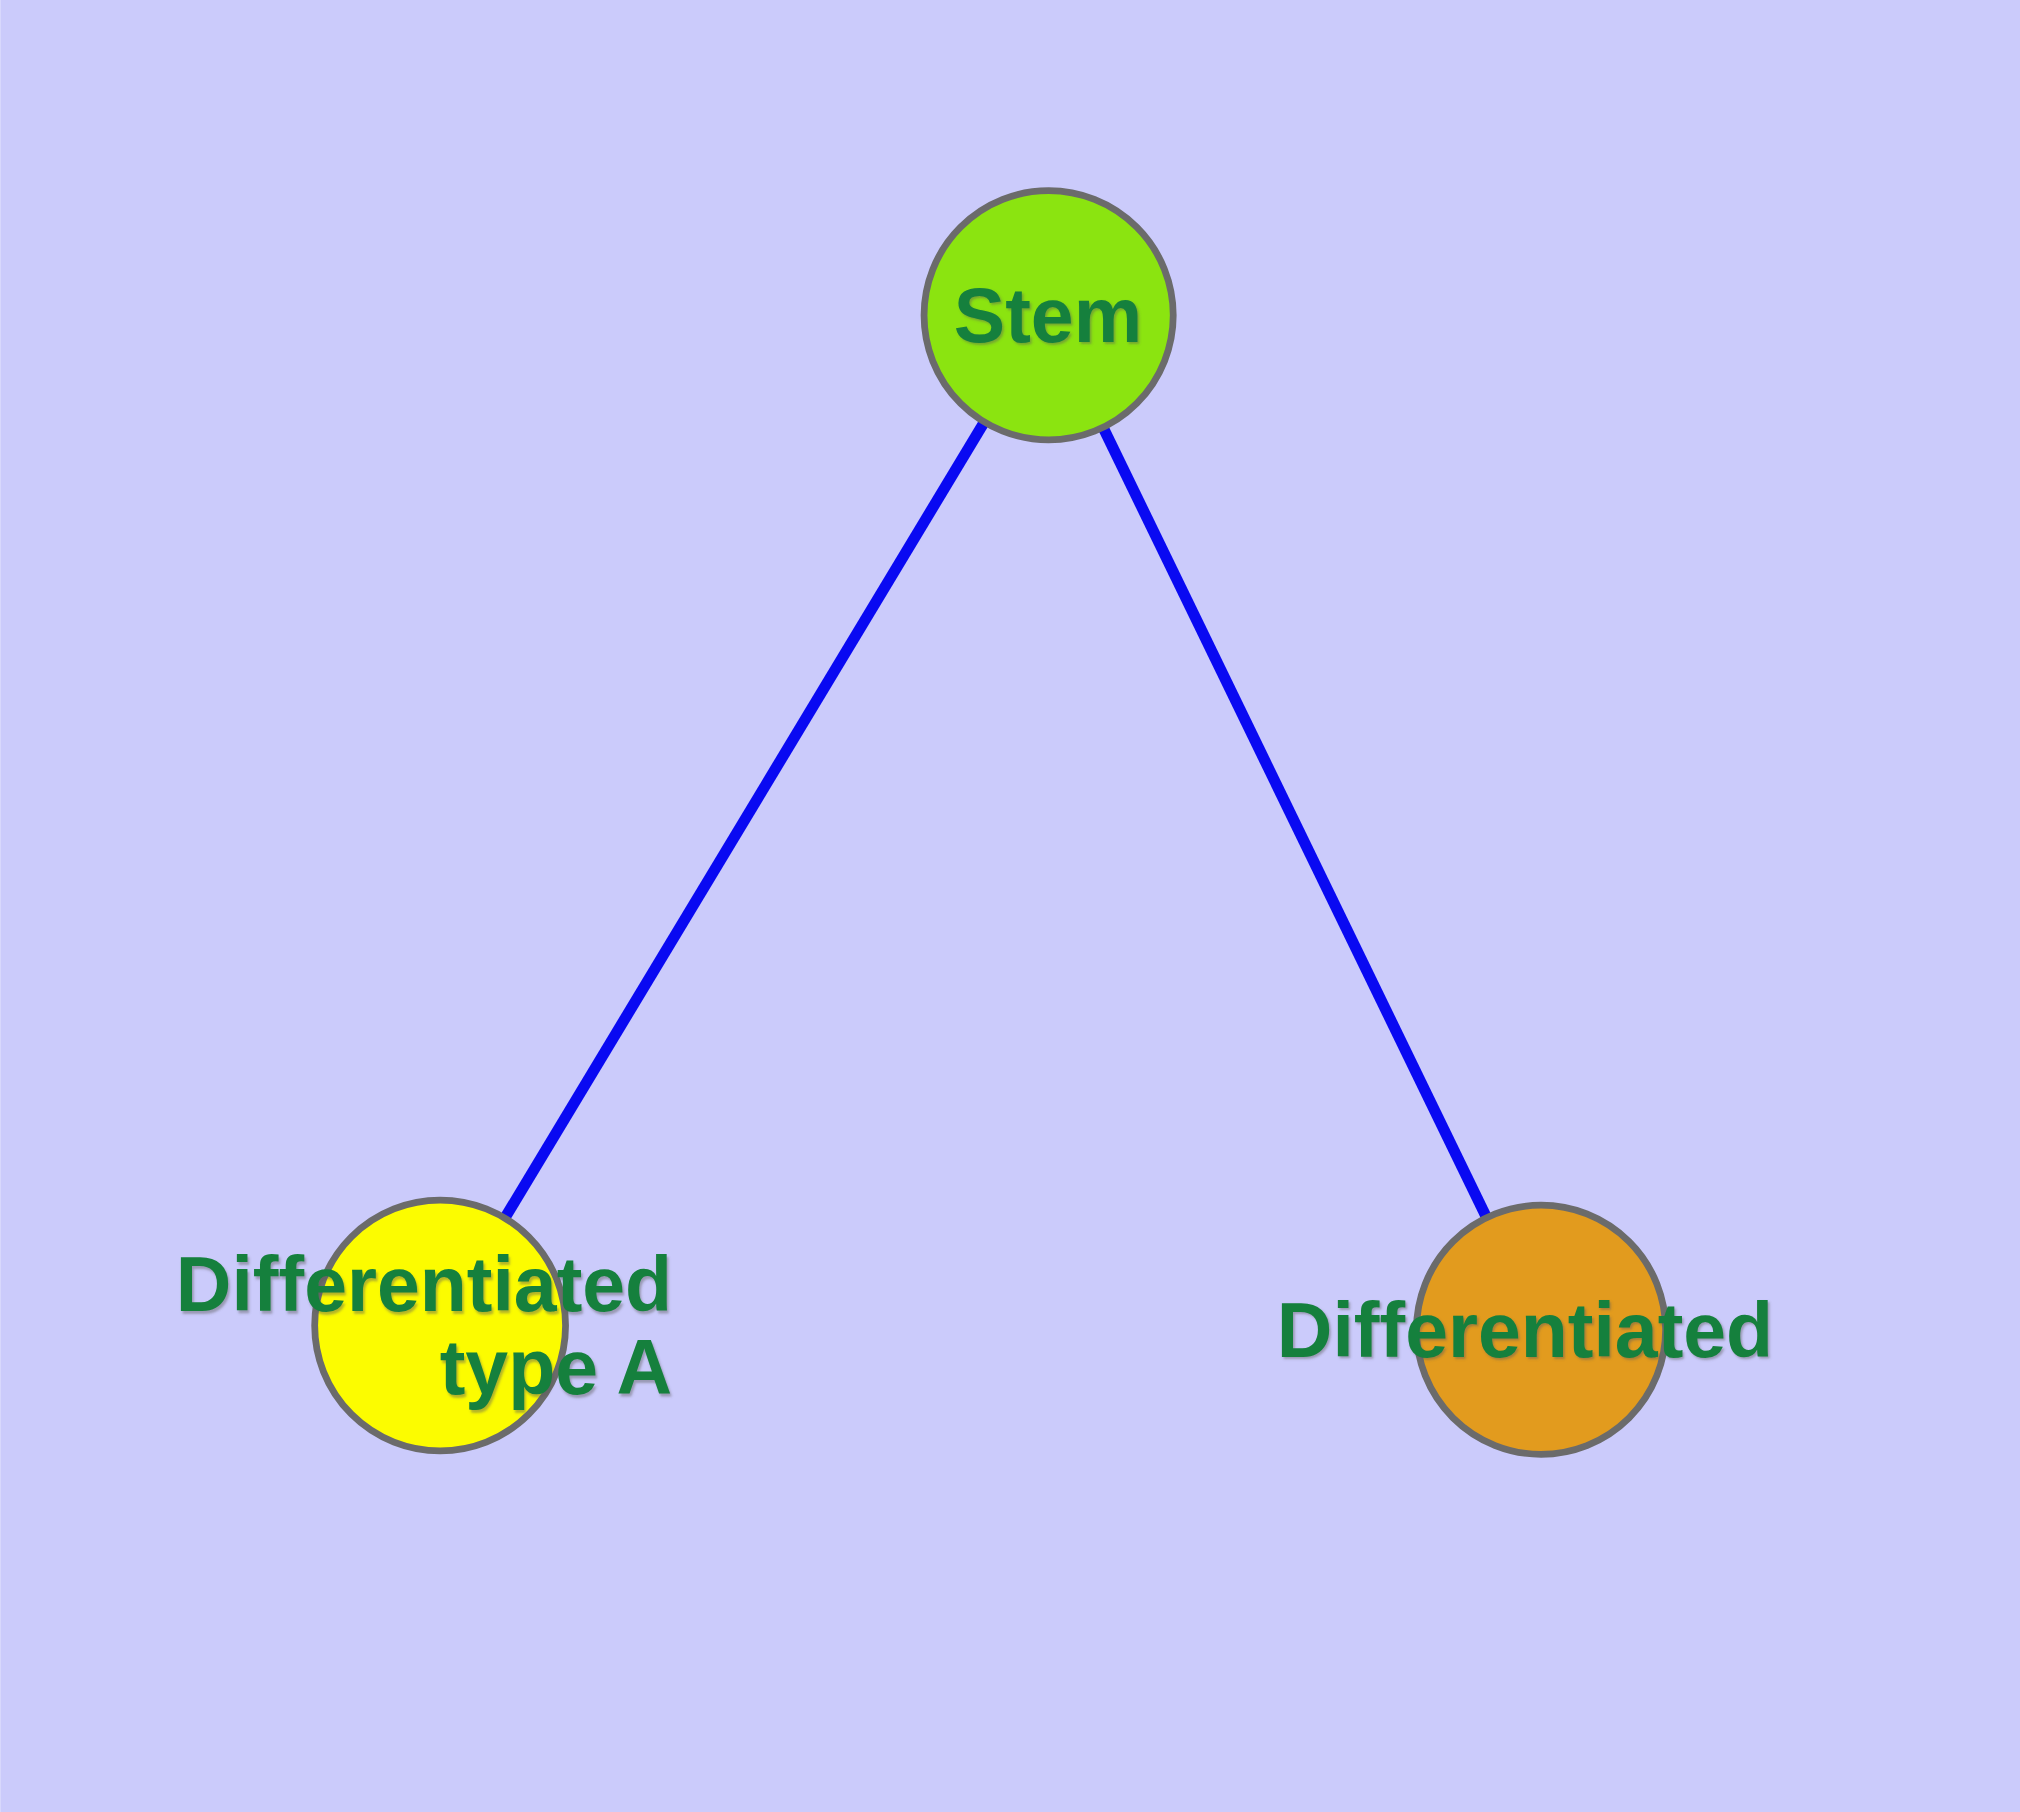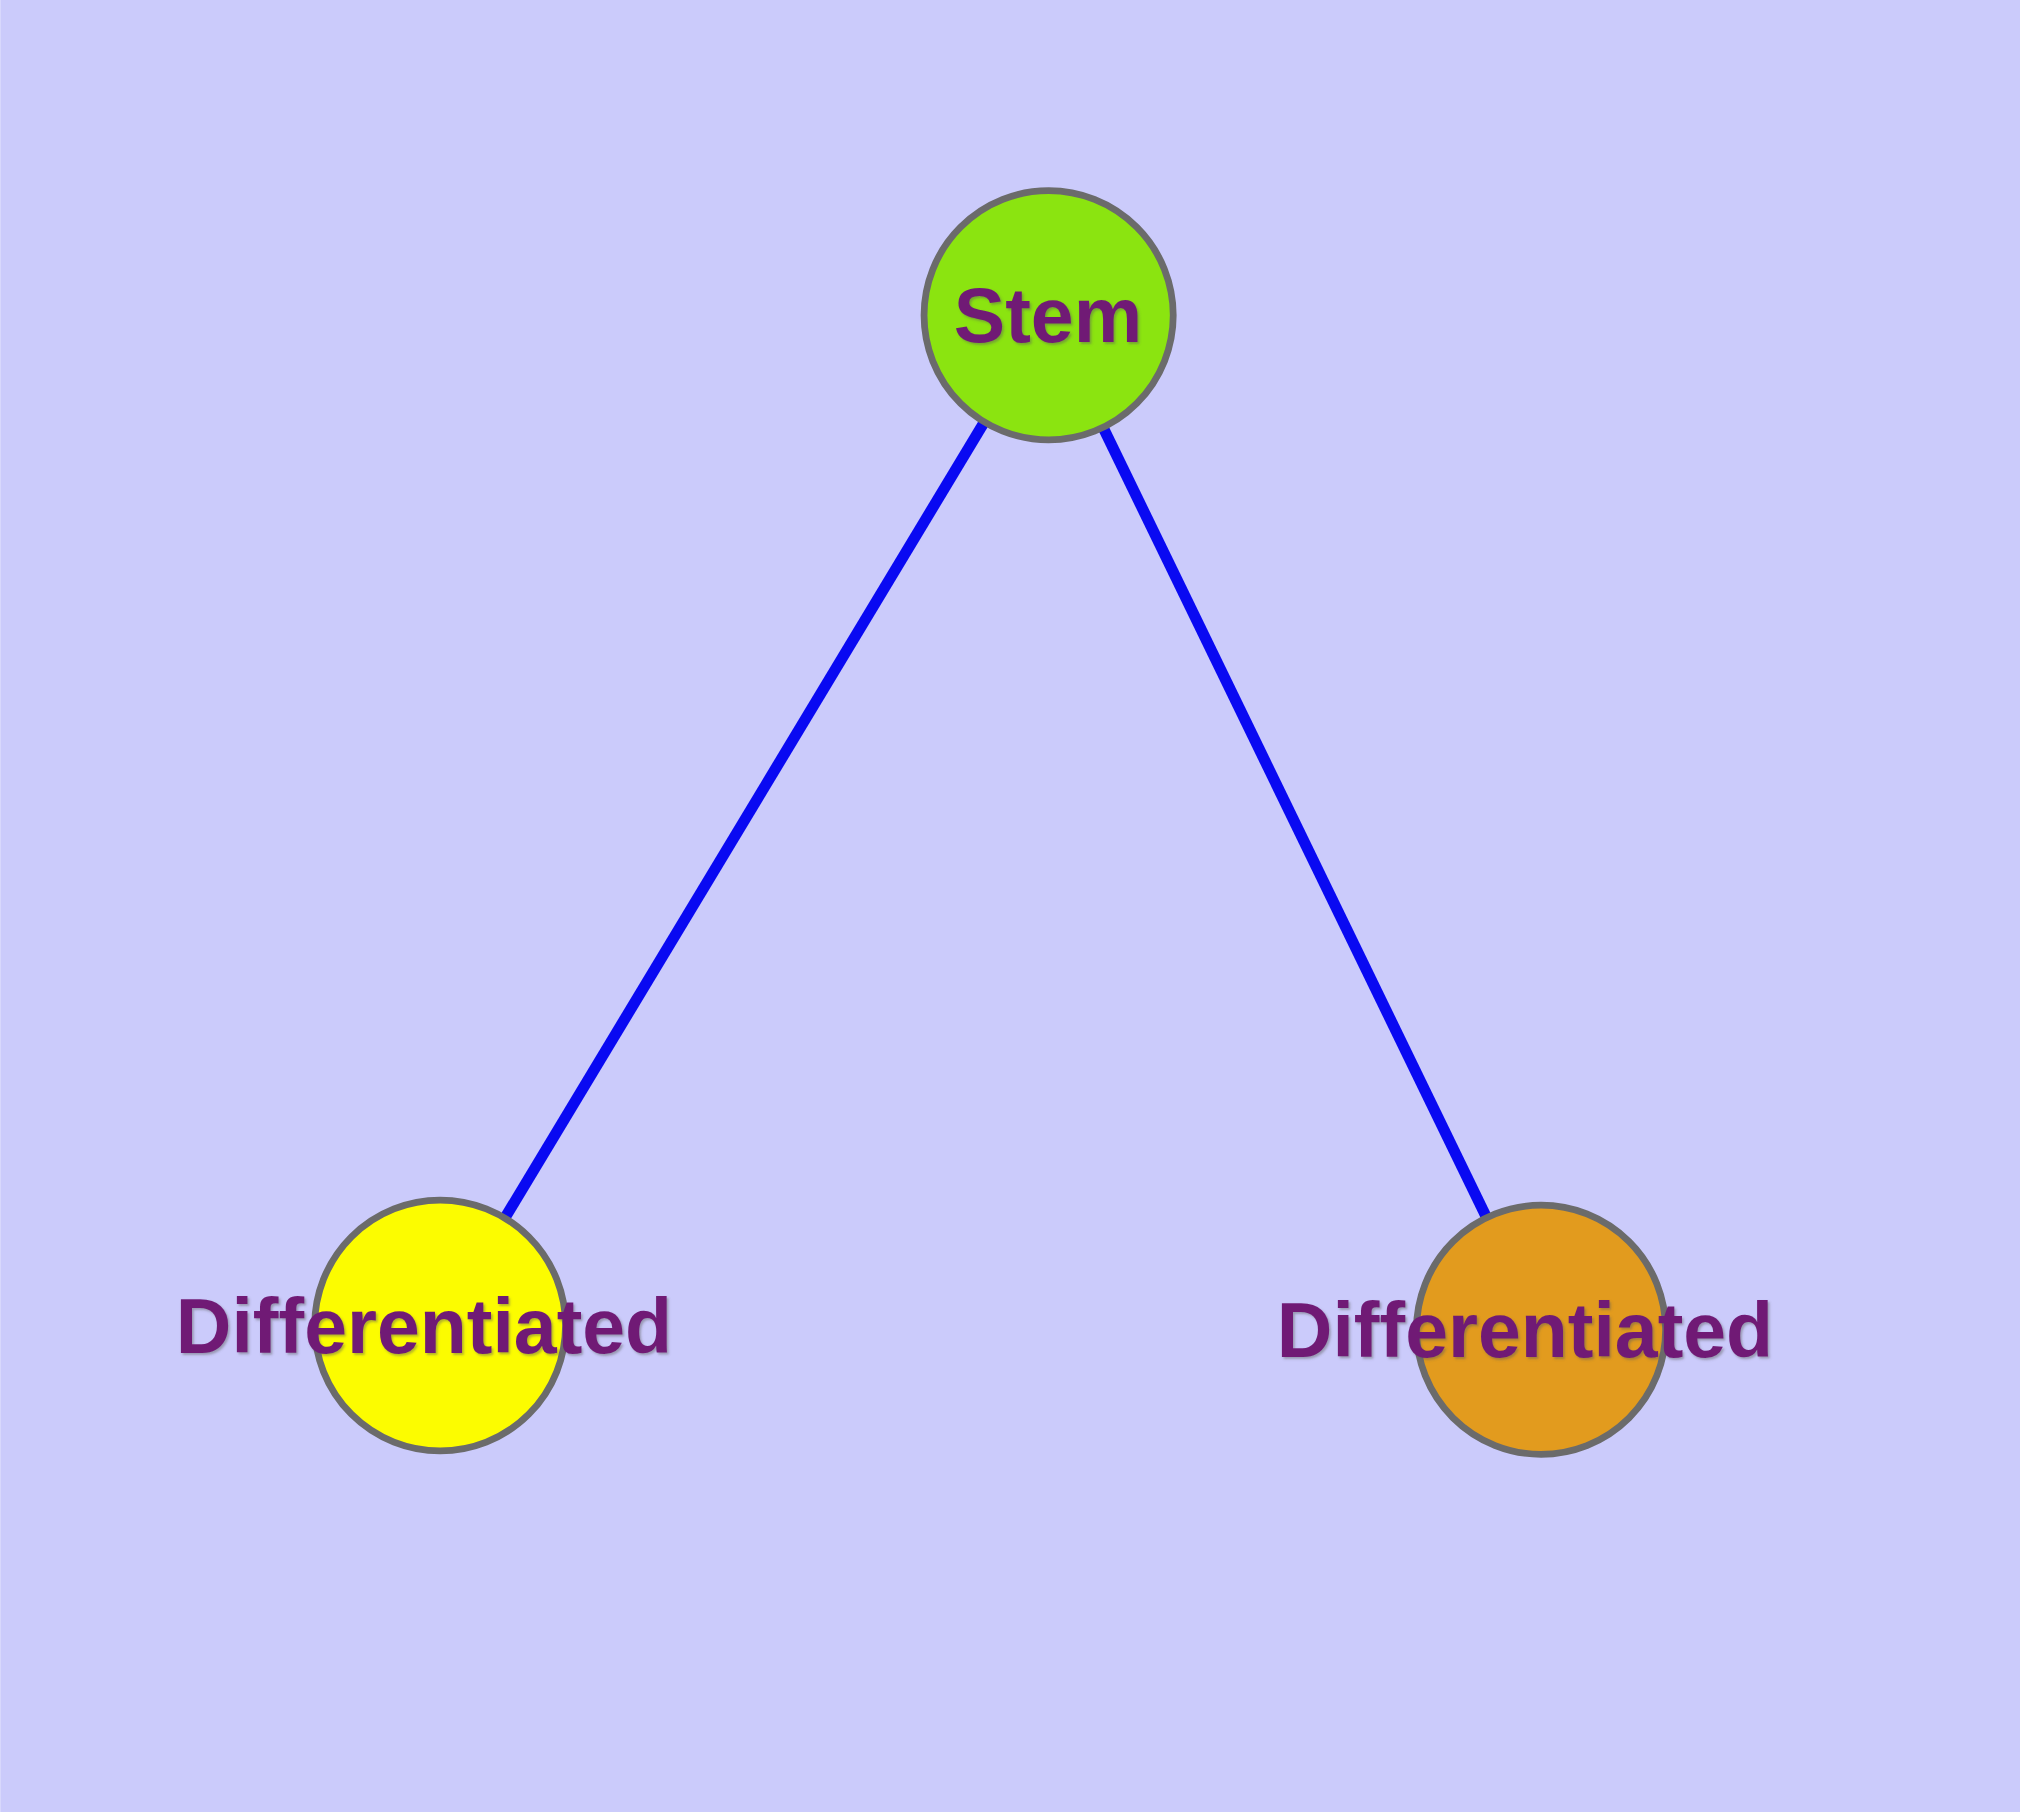--- a/index.html
+++ b/index.html
@@ -27,21 +27,21 @@
   .node-circle {
     cursor: default;
   }
   .node-label {
     position: absolute;
     transform: translate(-50%, -50%);
     text-align: right;
     font-weight: 700;
     font-size: 77px;
     line-height: 83px;
-    color: #701a75;
+    color: #15803d;
     white-space: nowrap;
     text-shadow: 1.7px 2.5px 2.5px rgba(90, 90, 90, 0.45);
     pointer-events: none;
   }
   .node-label span {
     display: block;
   }
 </style>
 </head>
 <body>
@@ -60,20 +60,21 @@
 
     <circle class="node-circle" cx="519" cy="1564" r="148" stroke-width="8" fill="#fcfc00" stroke="#6b6b6b"></circle>
 
     <circle class="node-circle" cx="1818" cy="1569" r="147" stroke-width="8" fill="#e29b1e" stroke="#6b6b6b"></circle>
   </svg>
 
   <div class="node-label" style="left: 1048px; top: 315px;">Stem</div>
 
   <div class="node-label" style="left: 424px; top: 1326px;">
     <span>Differentiated</span>
+    <span>type A</span>
   </div>
 
   <div class="node-label" style="left: 1525px; top: 1330px;">
     <span>Differentiated</span>
   </div>
 
 </div>
 
 
 </body></html>

